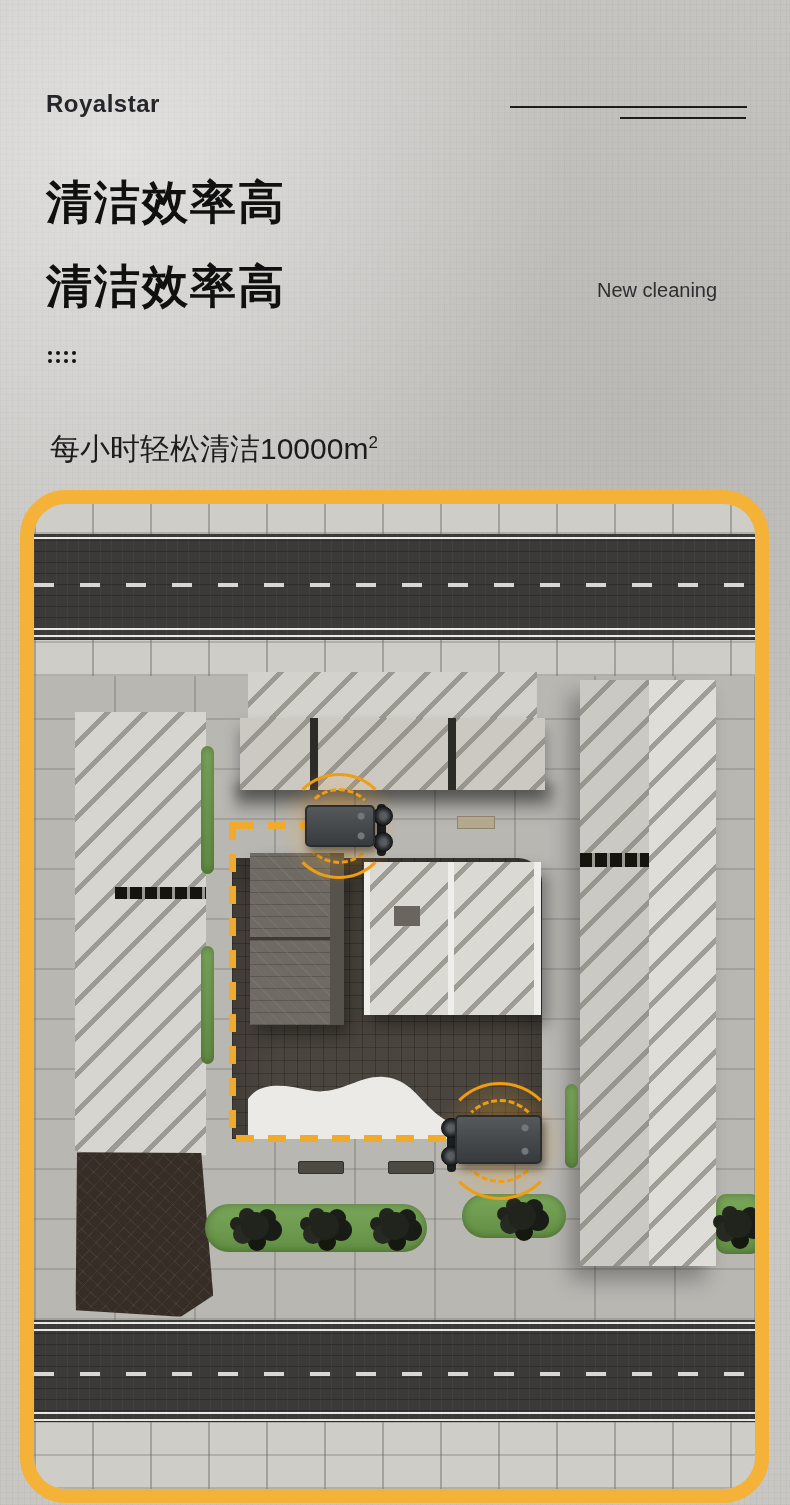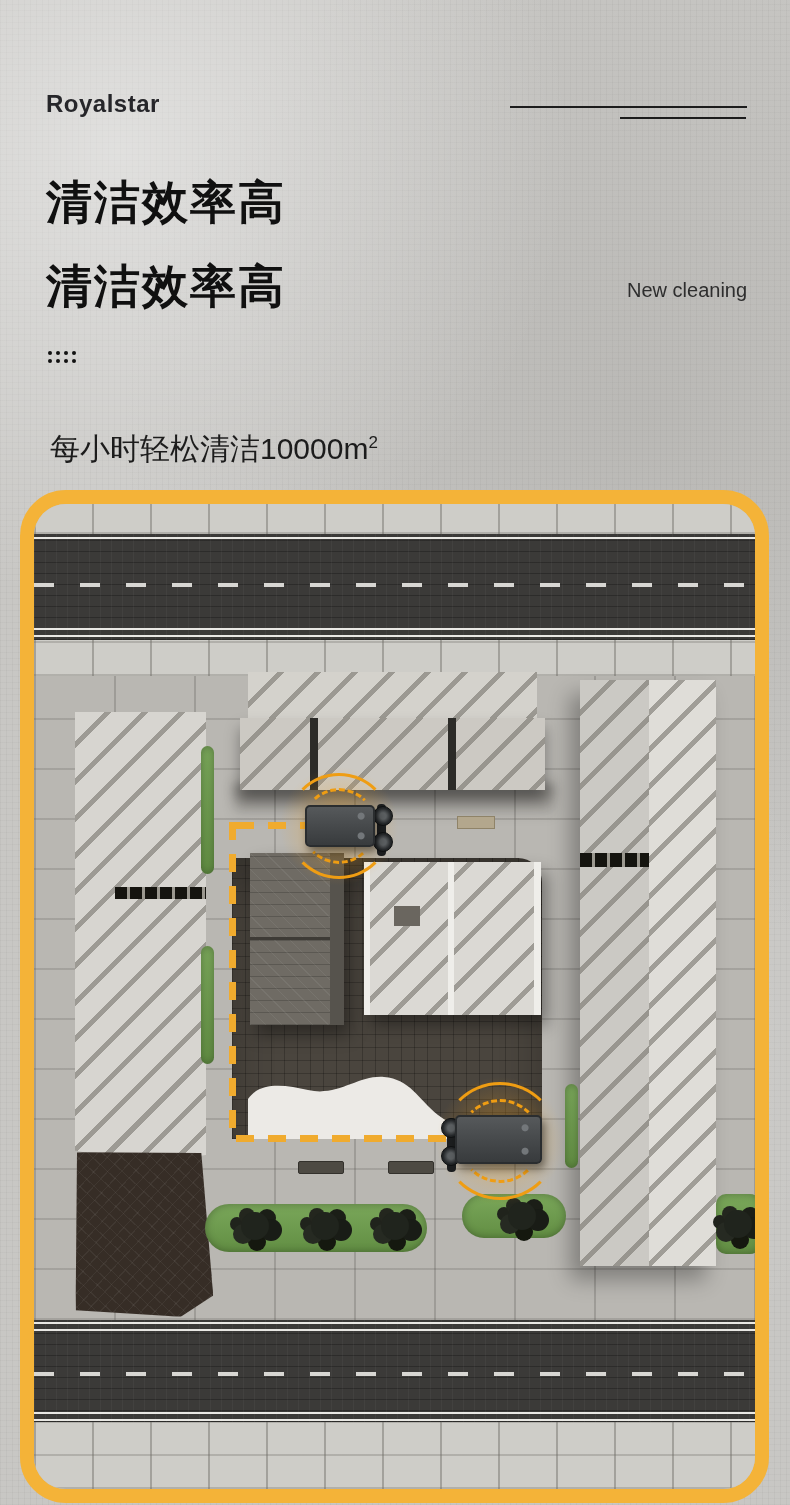--- a/index.html
+++ b/index.html
@@ -10,21 +10,21 @@
       radial-gradient(circle at 15% 10%, rgba(255,255,255,.45), transparent 30%),
       radial-gradient(circle at 82% 28%, rgba(110,108,104,.16), transparent 42%),
       radial-gradient(circle at 55% 70%, rgba(255,255,255,.22), transparent 38%),
       repeating-linear-gradient(90deg, rgba(0,0,0,.03) 0 1px, transparent 1px 6px),
       repeating-linear-gradient(0deg, rgba(0,0,0,.025) 0 1px, transparent 1px 6px);}
   .abs{position:absolute;}
   
   .logo{left:46px;top:90px;font-size:24px;font-weight:700;letter-spacing:.5px;color:#26262a;}
   .decor-line{background:#1c1c1c;height:2px;}
   .title{left:46px;top:160px;font-size:46px;line-height:84px;font-weight:900;letter-spacing:2px;color:#101010;text-align:right;}
-  .eyebrow{left:627px;top:279px;font-size:20px;color:#2e2e2e;}
+  .eyebrow{left:597px;top:279px;font-size:20px;color:#2e2e2e;}
   .dots{left:48px;top:351px;display:grid;grid-template-columns:repeat(4,4px);grid-template-rows:repeat(2,4px);gap:4px;}
   .dots i{width:4px;height:4px;border-radius:50%;background:#111;}
   .subtitle{left:50px;top:429px;font-size:30px;color:#1c1c1c;}
   .subtitle sup{font-size:17px;}
   
   .panel{left:20px;top:490px;width:749px;height:1013px;border:14px solid #f4b338;border-radius:46px;box-sizing:border-box;background:#c2c0bb;}
   .scene{position:absolute;left:0;top:0;width:721px;height:985px;border-radius:32px;overflow:hidden;}
   .sidewalk{background-color:#cecdc8;background-image:
       repeating-linear-gradient(90deg, rgba(110,108,102,.45) 0 2px, transparent 2px 58px),
       repeating-linear-gradient(0deg, rgba(110,108,102,.30) 0 2px, transparent 2px 33px);}

